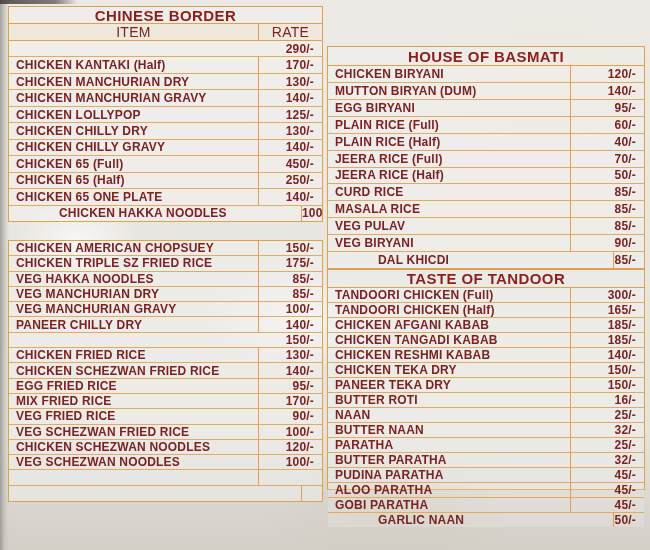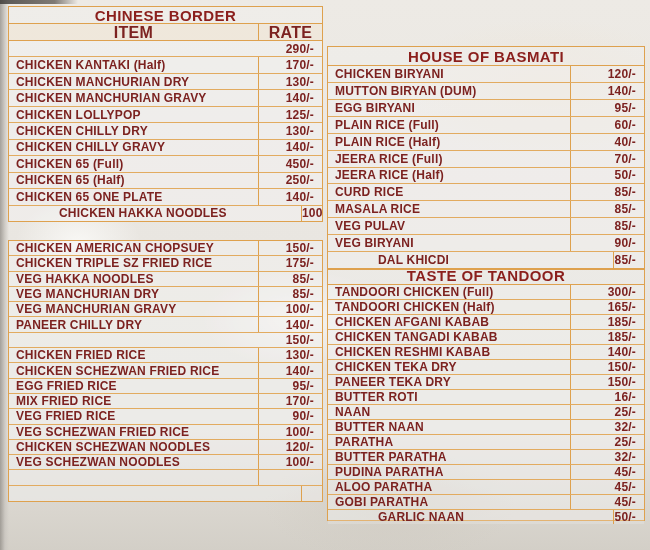--- a/index.html
+++ b/index.html
@@ -27,42 +27,42 @@
     opacity:.8;
   }
   .edge-top{
     position:absolute;left:0;top:0;width:78px;height:4px;
     background:linear-gradient(to right,#3f3c39,#6b6661 70%,rgba(107,102,97,0));
     opacity:.85;
   }
   .menu-table{position:absolute;}
   .tbl-left{left:8px;top:6px;width:315px;height:527px;}
   .tbl-right{left:327px;top:-1px;width:318px;height:534px;margin-top:47px;}
-  .section{border:1px solid var(--line);background:rgba(246,246,243,.28);justify-content:center;}
+  .section{border:1px solid var(--line);background:rgba(246,246,243,.28);}
   .sec-a{height:216px;display:flex;flex-direction:column;}
   .gap{height:18px;}
   .sec-b{height:262px;display:flex;flex-direction:column;}
   .sec-c{height:223px;display:flex;flex-direction:column;}
-  .sec-d{height:252px;display:flex;flex-direction:column;}
+  .sec-d{height:221px;display:flex;flex-direction:column;}
   .t-title{
     flex:none;height:17px;line-height:17px;
     text-align:center;font-weight:bold;font-size:15px;
     color:var(--maroon-dark);letter-spacing:.4px;
     border-bottom:1px solid var(--line);
     white-space:nowrap;
   }
   .sec-c .t-title{height:19px;line-height:19px;}
   .sec-d .t-title{height:18px;line-height:18px;}
   .t-header{
     flex:none;height:17px;display:flex;
     border-bottom:1px solid var(--line);
     background:rgba(240,226,200,.4);
   }
   .t-header .hcell{
-    font-weight:bold;font-size:16px;color:var(--maroon);
+    font-weight:normal;font-size:14px;color:var(--maroon);
     text-align:center;line-height:17px;letter-spacing:.3px;
   }
   .rows{display:flex;flex-direction:column;}
   .grow-rest{flex:1;}
   .rows-15{flex:15;}
   .rows-2{flex:2;}
   .row{
     flex:1;display:flex;align-items:center;
     border-bottom:1px solid var(--line-soft);
     background:rgba(247,248,246,.22);

